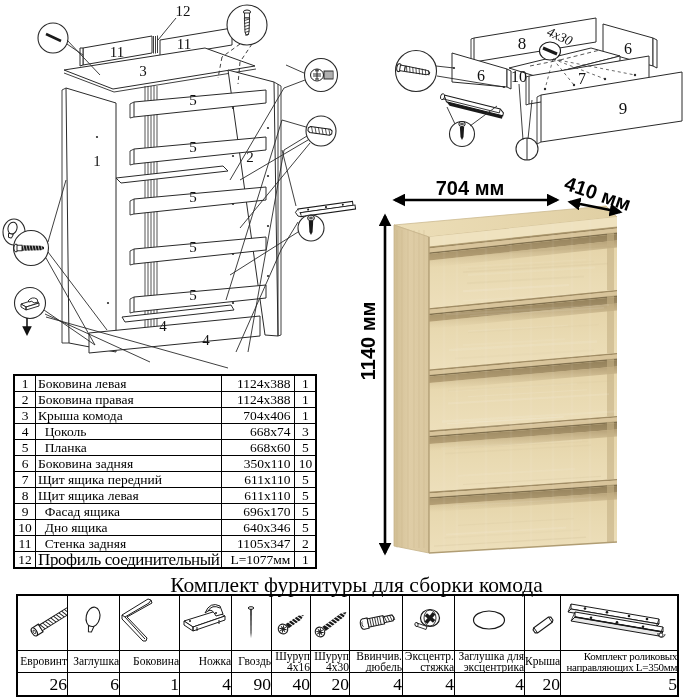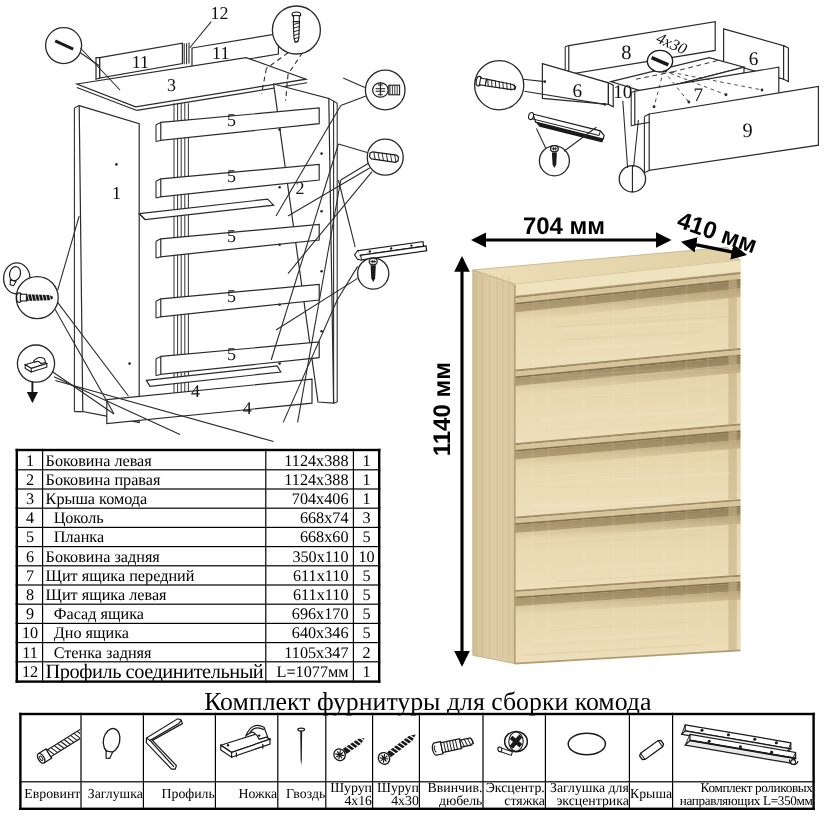--- a/index.html
+++ b/index.html
@@ -568,25 +568,39 @@
 <circle cx="56" cy="26.3" r="1.3" fill="#1a1a1a" stroke="none"></circle>
 <circle cx="82" cy="30.8" r="1.3" fill="#1a1a1a" stroke="none"></circle>
 <path d="M97,37 a3.5,3.5 0 1 0 7,1.2" fill="none"></path>
 <circle cx="100" cy="39" r="2" fill="#fff" stroke-width="0.9"></circle>
 </g>
             </svg></td>
         </tr>
         <tr class="names">
           <td>Евровинт</td>
           <td>Заглушка</td>
-          <td>Профиль</td>
+          <td>Боковина</td>
           <td>Ножка</td>
           <td>Гвоздь</td>
           <td>Шуруп<br>4х16</td>
           <td>Шуруп<br>4х30</td>
           <td>Ввинчив.<br>дюбель</td>
           <td>Эксцентр.<br>стяжка</td>
           <td>Заглушка для<br>эксцентрика</td>
           <td>Крыша</td>
           <td><span style="font-size:11px;letter-spacing:-0.3px">Комплект роликовых<br>направляющих L=350мм</span></td>
         </tr>
+        <tr class="qty">
+          <td>26</td>
+          <td>6</td>
+          <td>1</td>
+          <td>4</td>
+          <td>90</td>
+          <td>40</td>
+          <td>20</td>
+          <td>4</td>
+          <td>4</td>
+          <td>4</td>
+          <td>20</td>
+          <td>5</td>
+        </tr>
       </tbody>
     </table>
 </div>
 </body></html>

